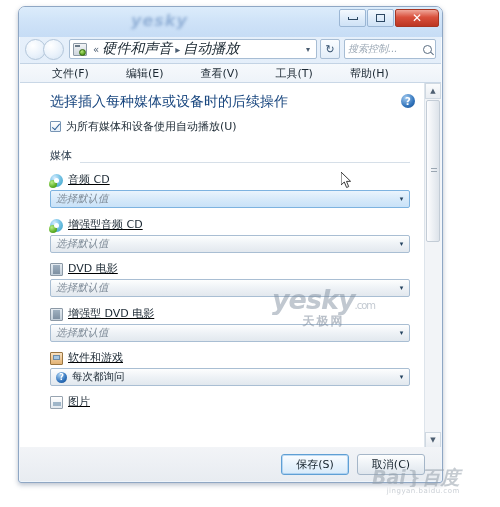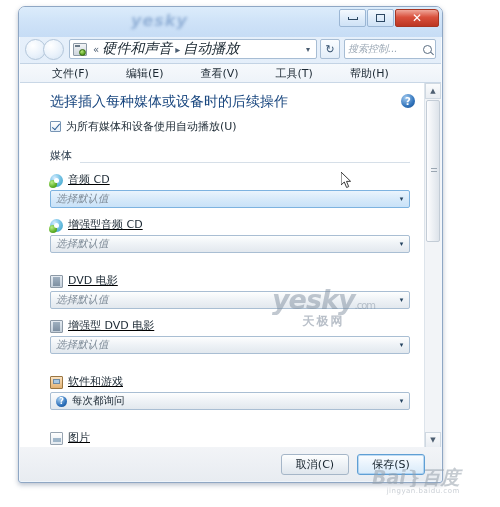--- a/index.html
+++ b/index.html
@@ -337,21 +337,21 @@
     white-space: nowrap;
     flex: none;
   }
   .groupline {
     flex: 1;
     height: 1px;
     background: #d6dfe8;
   }
 
   .entry { margin-bottom: 9px; }
-  .entry.gap { margin-bottom: 20px; }
+  .entry.gap { margin-bottom: 8px; }
 
   .entrylabel {
     display: flex;
     align-items: flex-end;
     margin-bottom: 3px;
     text-decoration: underline;
   }
   .entrylabel .txt {
     font-size: 11px;
     color: #1b2833;
@@ -767,22 +767,22 @@
     </div>
 
     <div class="vscroll">
       <div class="sbtn up">▲</div>
       <div class="sthumb"></div>
       <div class="sbtn down">▼</div>
     </div>
   </div>
 
   <div class="footer">
+    <div class="btn default">保存(S)</div>
     <div class="btn">取消(C)</div>
-    <div class="btn default">保存(S)</div>
   </div>
 </div>
 
 <svg class="cursor" viewBox="0 0 12 18">
   <polygon points="0,0 0,13 3.3,10 5.6,15.5 7.7,14.6 5.5,9.4 9.6,9.3" fill="#ffffff" stroke="#3a3a3a" stroke-width="1"></polygon>
 </svg>
 
 <div class="wm-yesky">
   <div class="big">
     <span>yesky</span><span class="dotcom">.com</span>

